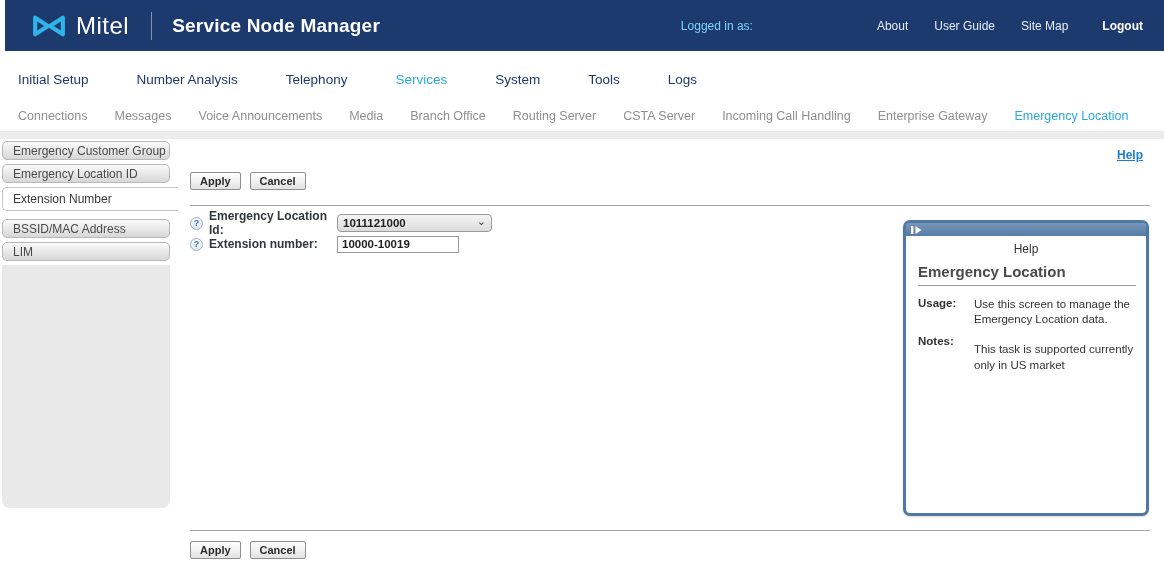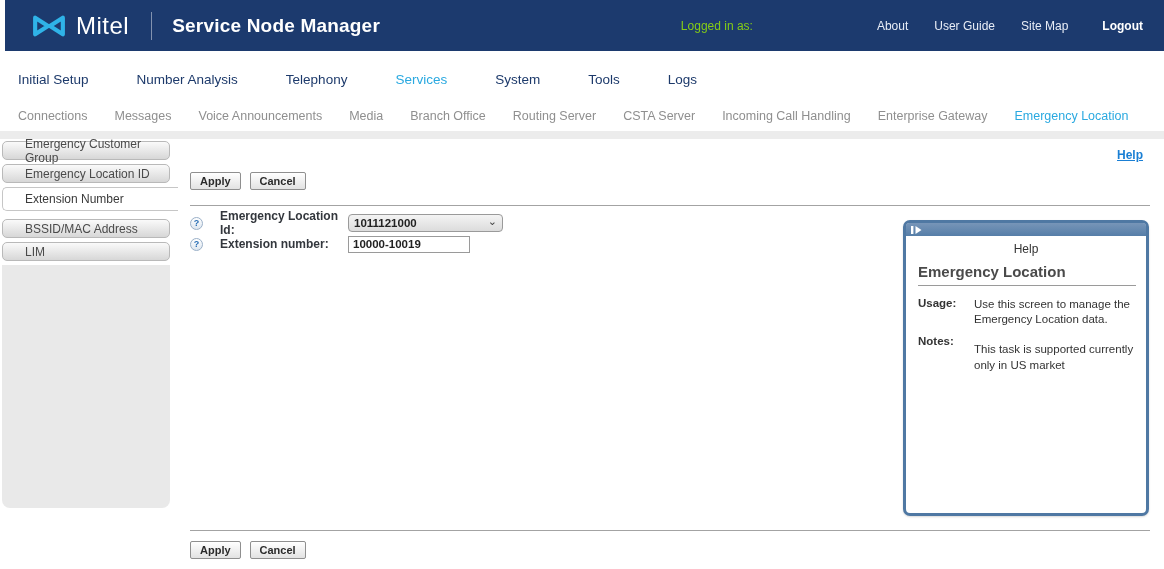--- a/index.html
+++ b/index.html
@@ -7,58 +7,58 @@
   body { font-family:"Liberation Sans", sans-serif; }
   #page { position:relative; width:1164px; height:569px; background:#fff; overflow:hidden; }
 
   
   #topbar { position:absolute; left:5px; top:0; width:1164px; height:51px; background:#1c3a6e; display:flex; align-items:center; }
   .brand-wrap { display:flex; align-items:center; padding-left:26px; }
   .brand-text { color:#fff; font-size:24px; font-weight:500; margin-left:9px; letter-spacing:0.5px; }
   .v-divider { width:1px; height:28px; background:rgba(255,255,255,0.45); margin:0 20px 0 22px; }
   .app-title { color:#fff; font-size:19px; font-weight:700; letter-spacing:0.2px; }
   .topbar-right { margin-left:auto; display:flex; align-items:center; padding-right:26px; }
-  .logged-in { color:#84cc16; font-size:12px; margin-right:98px; }
+  .logged-in { color:#7dd3fc; font-size:12px; margin-right:98px; }
   .top-link { color:#e8edf6; font-size:12px; text-decoration:none; margin-left:26px; cursor:pointer; }
   .top-link.logout { font-weight:700; color:#fff; margin-left:34px; }
 
   
   #nav-primary { position:absolute; left:0; top:58px; width:1164px; height:42px; background:#fff; display:flex; align-items:center; gap:48px; padding-left:18px; }
   .nav1-item { font-size:13.5px; color:#1d3a6b; cursor:pointer; }
   .nav1-item.active { color:#2aa9e0; }
 
   
   #nav-secondary { position:absolute; left:0; top:100px; width:1164px; height:31px; background:#fff; display:flex; align-items:center; gap:27px; padding-left:18px; }
   .nav2-item { font-size:12.5px; color:#8f8f8f; cursor:pointer; }
   .nav2-item.active { color:#2aa9e0; }
   #nav-band { position:absolute; left:0; top:131px; width:1164px; height:8px; background:#ececec; }
 
   
-  .side-tab { position:absolute; left:2px; width:168px; height:19px; display:flex; align-items:center; padding-left:22px;
+  .side-tab { position:absolute; left:2px; width:168px; height:19px; display:flex; align-items:center; padding-left:10px;
     font-size:12px; color:#4a4a4a; background:linear-gradient(#fafafa,#d7d7d7); border:1px solid #b9b9b9; border-radius:5px; cursor:pointer; }
   .side-tab.selected { width:176px; height:24px; background:#fff; border:1px solid #c6c6c6; border-right:none; border-radius:5px 0 0 5px; color:#3a3a3a; }
   #side-filler { position:absolute; left:2px; top:265px; width:168px; height:243px; background:#e9e9e9; border-radius:0 0 8px 8px; }
 
   
   #page-title { position:absolute; left:190px; top:149px; font-size:15.5px; font-weight:700; color:#6e6e6e; }
   .btn { display:inline-block; font-size:11px; font-weight:700; color:#2b2b2b; background:linear-gradient(#ffffff,#e2e2e2);
     border:1px solid #8f8f8f; border-radius:2px; padding:2px 9px; cursor:pointer; font-family:"Liberation Sans",sans-serif; }
   #top-buttons { position:absolute; left:190px; top:172px; display:flex; gap:9px; }
   #bottom-buttons { position:absolute; left:190px; top:541px; display:flex; gap:9px; }
   .hdivider { position:absolute; left:190px; width:960px; height:1px; background:#a3a3a3; }
   #divider-top { top:205px; }
   #divider-bottom { top:530px; }
   #help-link { position:absolute; left:1117px; top:148px; font-size:12px; font-weight:700; color:#1a7fd4; text-decoration:underline; cursor:pointer; }
 
   
   #form { position:absolute; left:190px; top:213px; }
   .form-row { display:flex; align-items:center; height:20px; margin-bottom:1px; }
   .q-icon { width:13px; height:13px; border-radius:50%; border:1px solid #9ab0c8; background:linear-gradient(#ffffff,#dde6ef);
     color:#2a6fb5; font-size:9px; font-weight:700; display:flex; align-items:center; justify-content:center; cursor:pointer; flex:0 0 13px; }
-  .form-label { width:128px; margin-left:17px; font-size:12px; font-weight:700; color:#33373d; }
+  .form-label { width:128px; margin-left:6px; font-size:12px; font-weight:700; color:#33373d; }
   .select-box { width:155px; height:18px; background:linear-gradient(#f4f4f4,#dcdcdc); border:1px solid #9a9a9a; border-radius:4px;
     display:flex; align-items:center; padding:0 5px; cursor:pointer; }
   .select-box .sel-val { font-size:11.5px; font-weight:700; color:#222; flex:1; }
   .chev { font-size:11px; color:#444; line-height:8px; margin-top:-4px; }
   .text-input { width:122px; height:17px; border:1px solid #9a9a9a; font-size:11.5px; font-weight:700; color:#222; padding:0 4px;
     font-family:"Liberation Sans",sans-serif; }
 
   
   #help-panel { position:absolute; left:903px; top:220px; width:246px; height:296px; background:#fff;
     border:3px solid #4f78a3; border-radius:7px; box-shadow:0 1px 2px rgba(0,0,0,0.15); }

